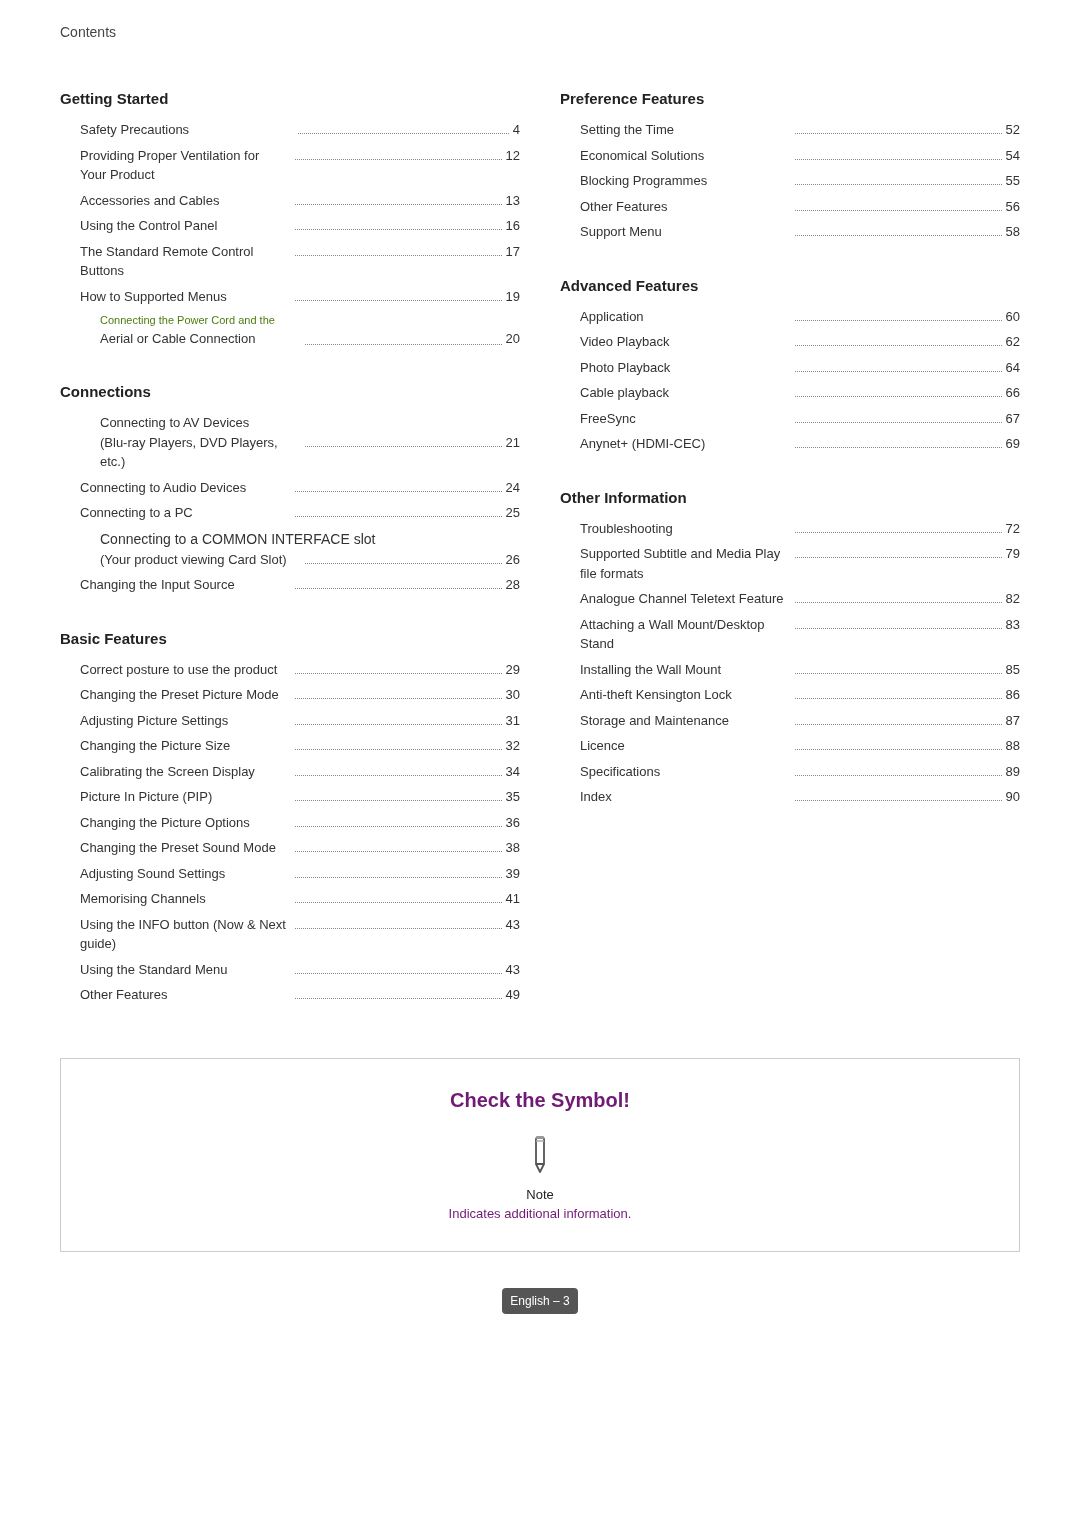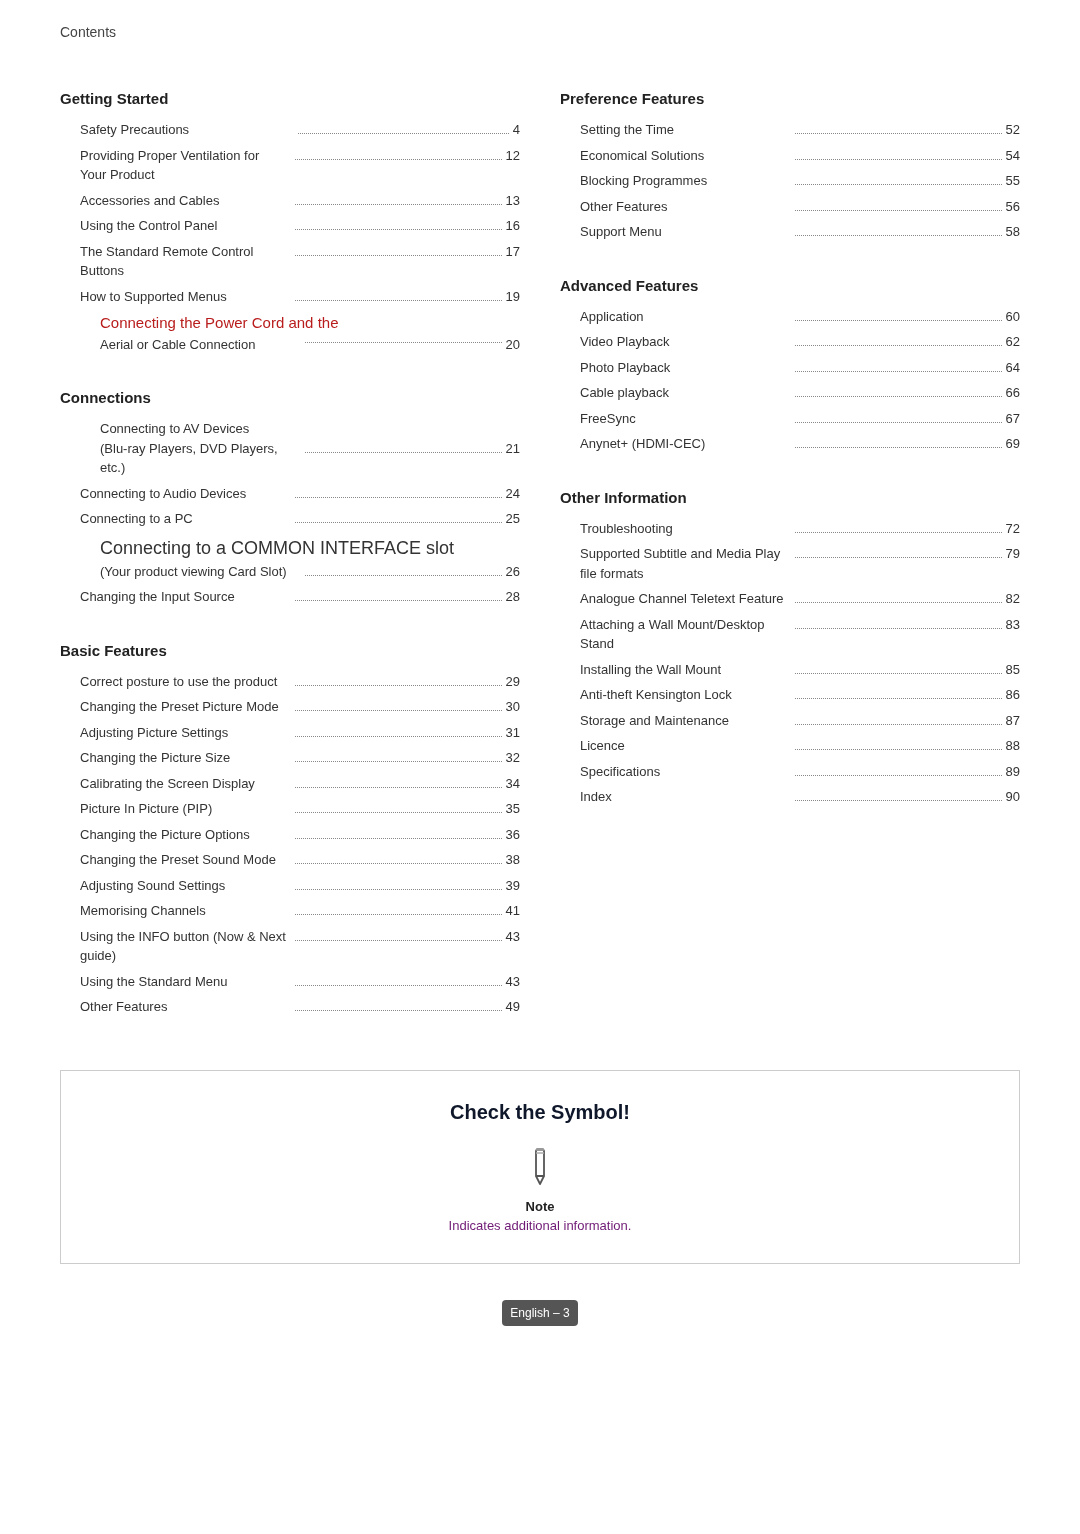--- a/index.html
+++ b/index.html
@@ -84,27 +84,27 @@
     .symbol-box {
       border: 1px solid #ccc;
       margin: 30px 60px 20px 60px;
       padding: 30px 20px 30px 20px;
       text-align: center;
     }
 
     .symbol-box-title {
       font-size: 20px;
       font-weight: bold;
-      color: #0f172a;
+      color: #701a75;
       margin-bottom: 20px;
     }
 
     .symbol-note {
       font-size: 13px;
-      font-weight: bold;
+      font-weight: normal;
       margin-bottom: 4px;
     }
 
     .symbol-desc {
       font-size: 13px;
       color: #701a75;
     }
 
     
     .footer {
@@ -170,22 +170,22 @@
       </div>
 
       <div class="toc-entry">
         <span class="toc-label">How to Supported Menus</span>
         <span class="toc-dots"></span>
         <span class="toc-page">19</span>
       </div>
 
       <div class="toc-entry-multiline">
         <div style="padding-left:20px;">
-          <div style="font-size:15px; color:#b91c1c; line-height:1.5;">Connecting the Power Cord and the</div>
-          <div class="line2" style="display:flex;align-items:center;">
+          <div style="font-size:11px; color:#4d7c0f; line-height:1.5;">Connecting the Power Cord and the</div>
+          <div class="line2" style="display:flex;align-items:flex-end;">
             <span class="toc-label">Aerial or Cable Connection</span>
             <span class="toc-dots"></span>
             <span class="toc-page">20</span>
           </div>
         </div>
       </div>
 
       <div class="section-spacer"></div>
 
       <div class="section-title">Connections</div>
@@ -208,21 +208,21 @@
       </div>
 
       <div class="toc-entry">
         <span class="toc-label">Connecting to a PC</span>
         <span class="toc-dots"></span>
         <span class="toc-page">25</span>
       </div>
 
       <div class="toc-entry-multiline">
         <div style="padding-left:20px;">
-          <div style="font-size:18px; color:#333; line-height:1.5;">Connecting to a COMMON INTERFACE slot</div>
+          <div style="font-size:14px; color:#333; line-height:1.5;">Connecting to a COMMON INTERFACE slot</div>
           <div class="line2" style="display:flex;align-items:baseline;">
             <span class="toc-label">(Your product viewing Card Slot)</span>
             <span class="toc-dots"></span>
             <span class="toc-page">26</span>
           </div>
         </div>
       </div>
 
       <div class="toc-entry">
         <span class="toc-label">Changing the Input Source</span>

